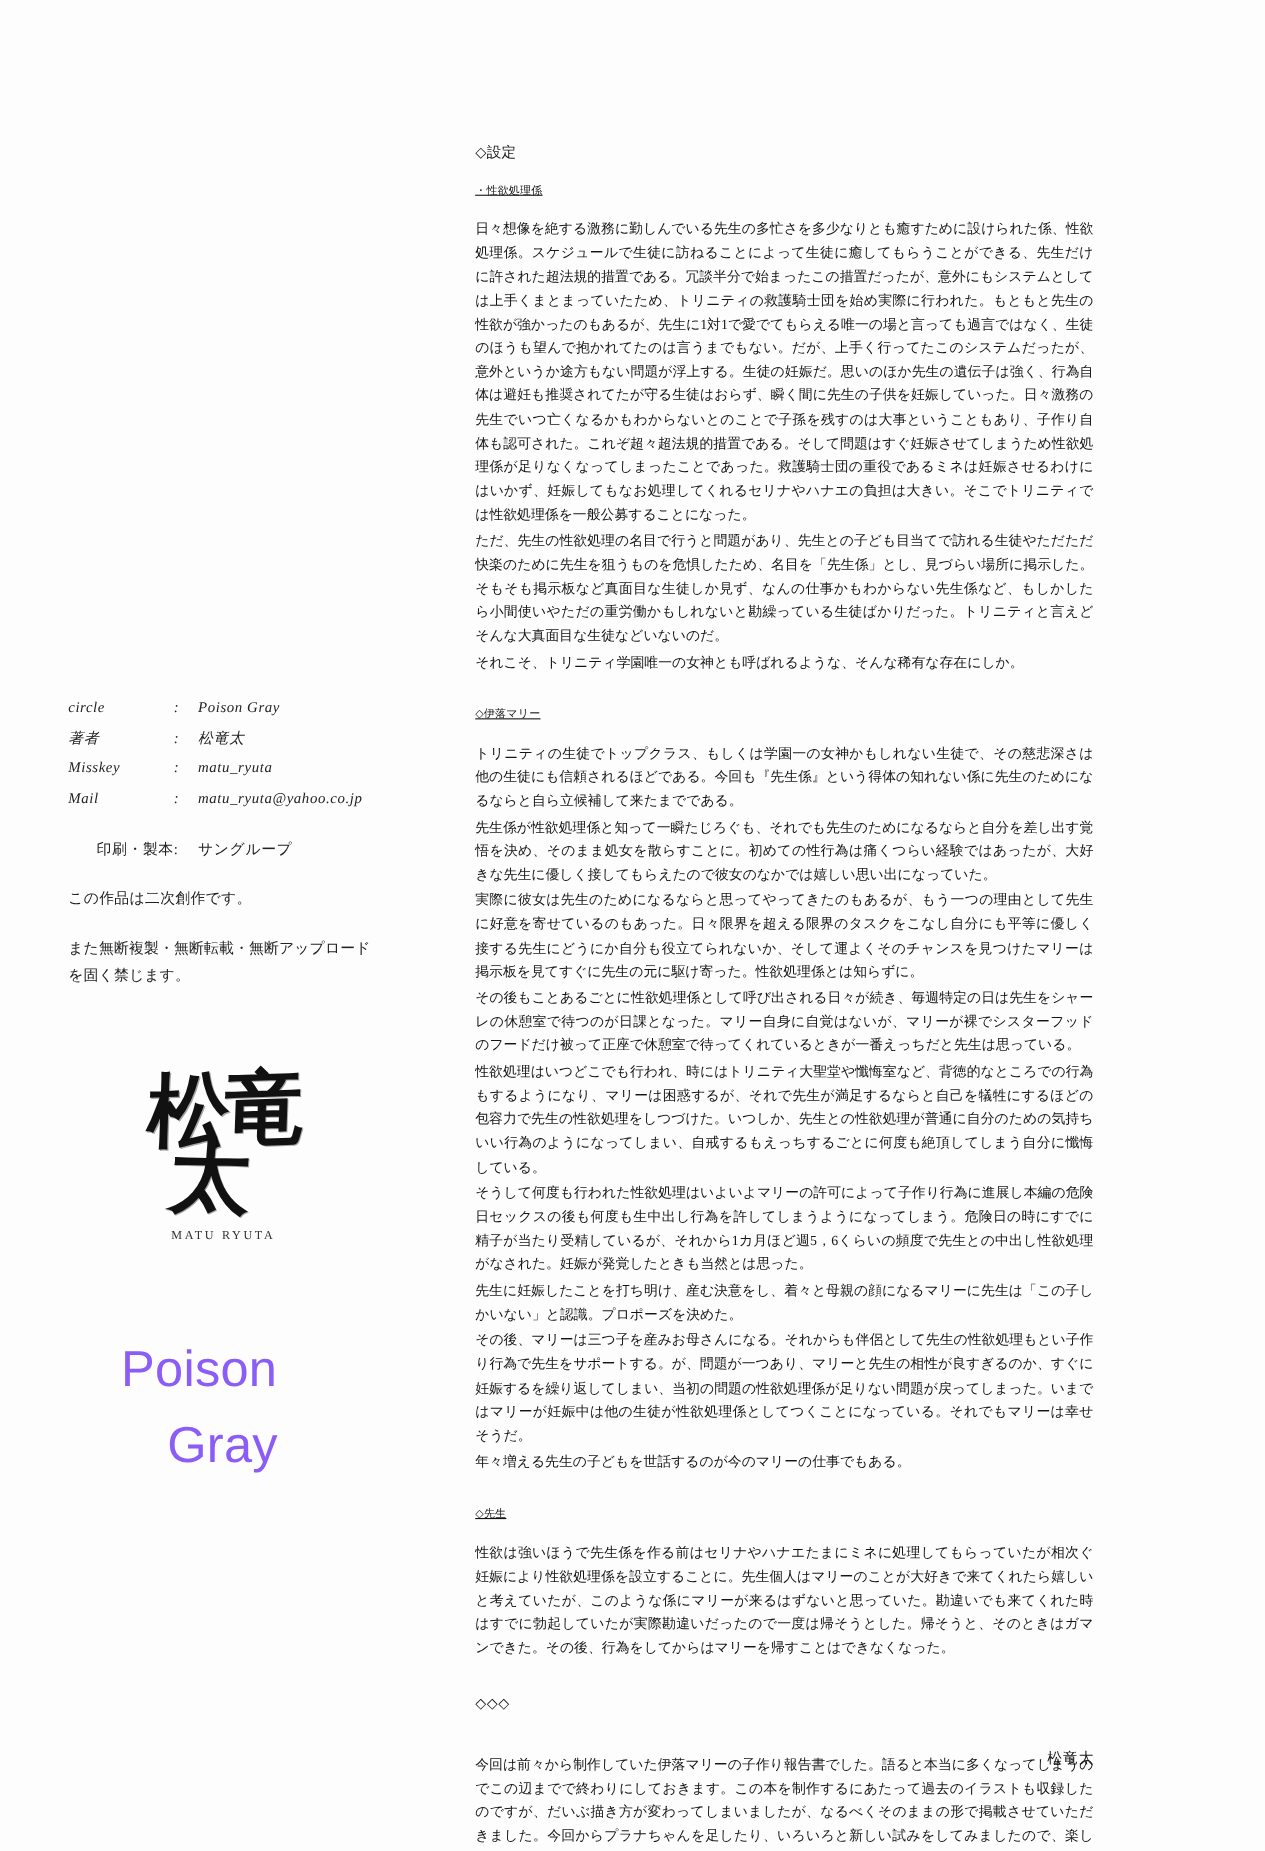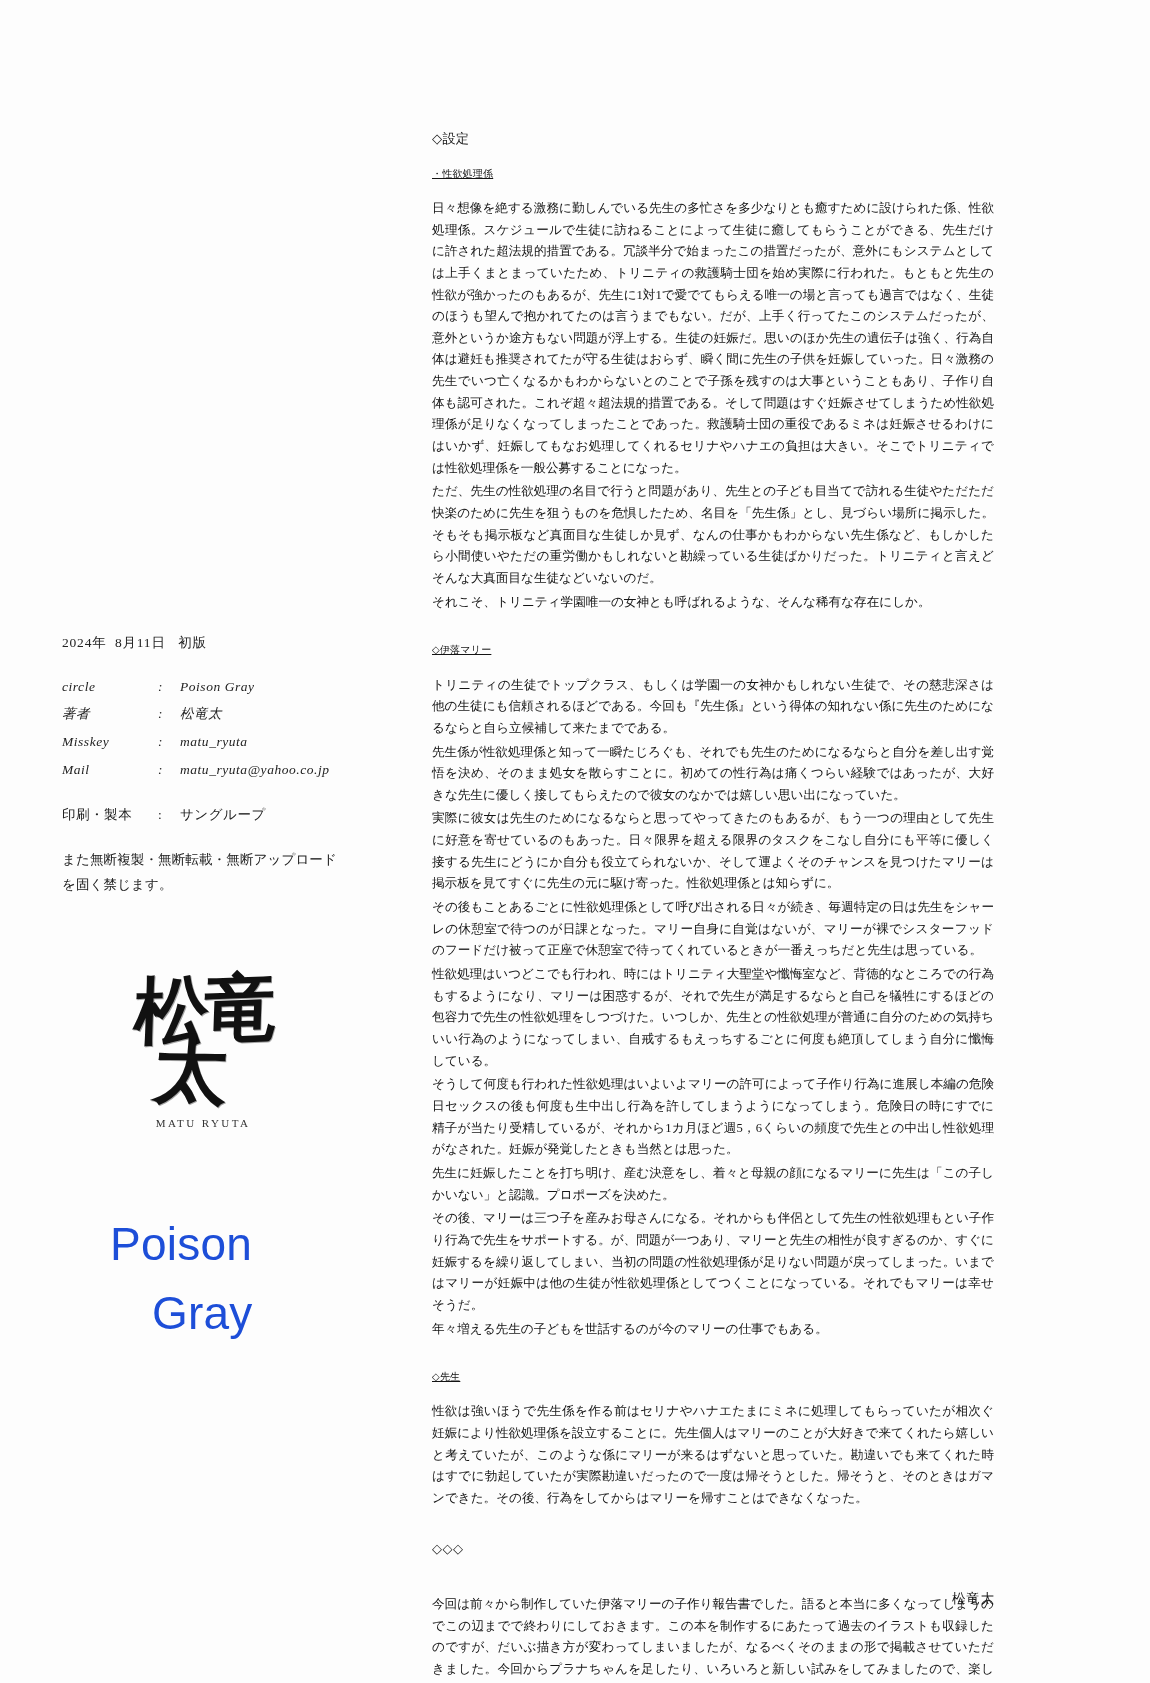--- a/index.html
+++ b/index.html
@@ -43,21 +43,21 @@
     letter-spacing: 0.04em;
     white-space: nowrap;
     font-style: italic;
   }
   .credit-table td.k { width: 96px; }
   .credit-table td.sep { width: 22px; }
   .print-line {
     margin-bottom: 20px;
     letter-spacing: 0.04em;
   }
-  .print-line .k { display: inline-block; width: 96px; }
+  .print-line .k { display: inline-block; width: 96px; text-align: right; }
   .print-line .sep { display: inline-block; width: 22px; }
   .note-line {
     margin-bottom: 20px;
     letter-spacing: 0.02em;
   }
   .warn-block {
     line-height: 1.85;
     letter-spacing: 0.01em;
   }
 
@@ -94,21 +94,21 @@
 
   
   .brand {
     position: absolute;
     left: 110px;
     top: 1218px;
     width: 260px;
     font-family: "Liberation Sans", sans-serif;
     font-size: 46px;
     line-height: 1.15;
-    color: #1d4ed8;
+    color: #8b5cf6;
     letter-spacing: 0.005em;
   }
   .brand .b2 { display: block; margin-left: 42px; margin-top: 16px; }
 
   
   .content {
     position: absolute;
     left: 432px;
     top: 128px;
     width: 562px;
@@ -149,21 +149,20 @@
     letter-spacing: 0.06em;
     color: #141414;
   }
 </style>
 </head>
 <body>
 
 <div class="page">
 
   <div class="colophon">
-    <div class="date-line">2024年  8月11日   初版</div>
 
     <table class="credit-table">
       <tbody>
           <tr>
         <td class="k">circle</td>
         <td class="sep">:</td>
         <td class="v">Poison Gray</td>
       </tr>
       <tr>
         <td class="k">著者</td>
@@ -180,20 +179,21 @@
         <td class="sep">:</td>
         <td class="v">matu_ryuta@yahoo.co.jp</td>
       </tr>
     </tbody>
       </table>
 
     <div class="print-line">
       <span class="k">印刷・製本</span><span class="sep">:</span><span>サングループ</span>
     </div>
 
+    <div class="note-line">この作品は二次創作です。</div>
 
     <div class="warn-block">
       <div>また無断複製・無断転載・無断アップロード</div>
       <div>を固く禁じます。</div>
     </div>
   </div>
 
   <div class="sig-wrap">
     <div class="sig-kanji">
       <span>松竜</span>

